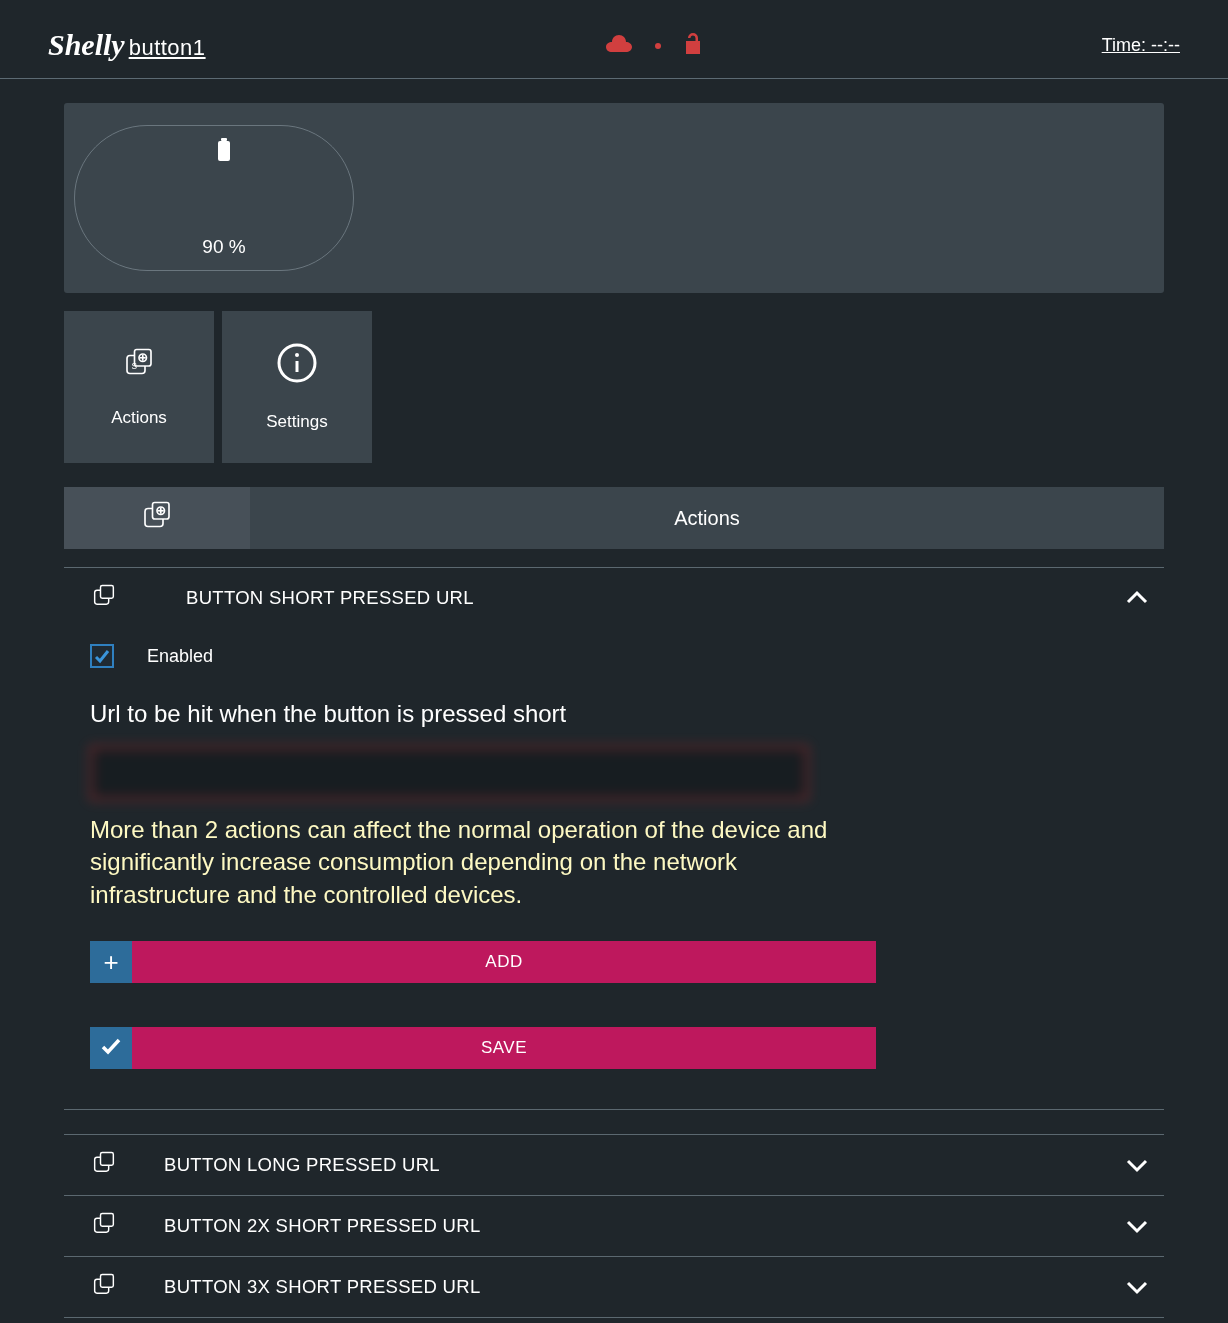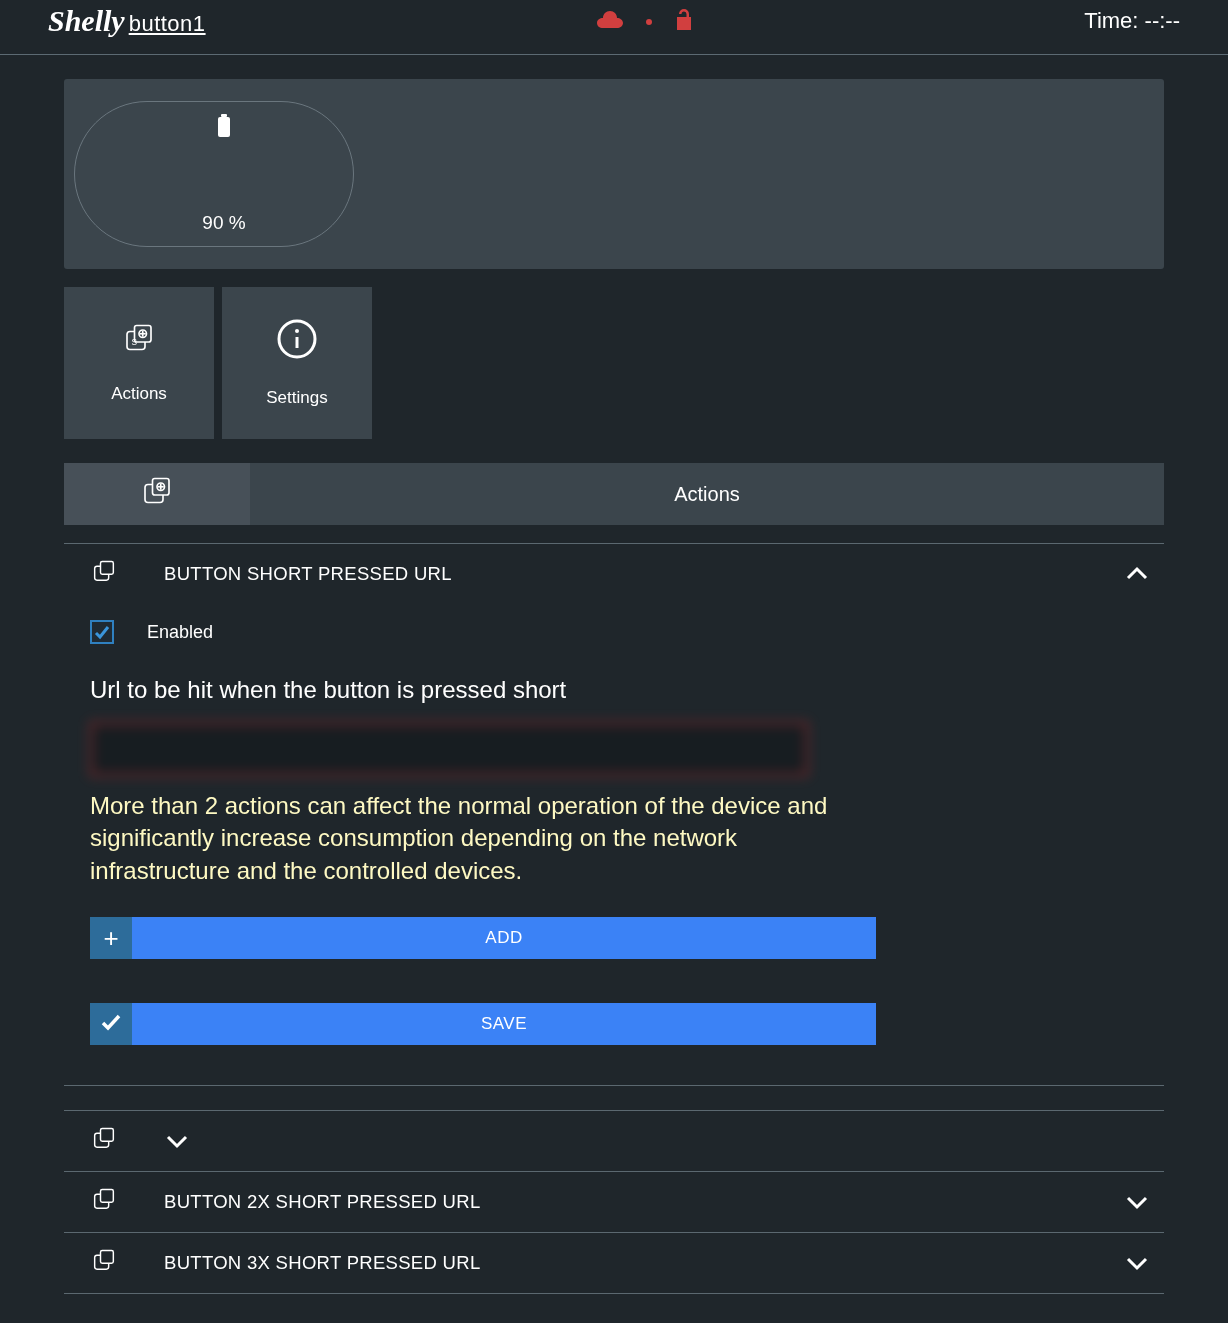--- a/index.html
+++ b/index.html
@@ -7,38 +7,38 @@
     background: #1f262b;
     color: #fff;
     font-family: Arial, Helvetica, sans-serif;
     width: 1228px;
     min-height: 1323px;
   }
   .header {
     display: flex;
     align-items: center;
     justify-content: space-between;
-    padding: 4px 48px 16px 48px;
+    padding: 28px 48px 16px 48px;
     border-bottom: 1px solid #5c6a73;
     gap: 20px;
   }
   .logo {
     font-family: 'Brush Script MT', cursive;
     font-style: italic;
     font-weight: bold;
     font-size: 30px;
     color: #fff;
     display: flex;
     align-items: baseline;
     gap: 4px;
   }
   .logo .thin { font-family: Arial; font-style: normal; font-weight: 300; font-size: 22px; letter-spacing: 0.5px; text-decoration: underline; }
   .header-icons { display: flex; gap: 22px; align-items: center; }
   .header-icons svg { fill: #d13f3f; }
-  .header-time { font-size: 22px; }
+  .header-time { font-size: 18px; text-decoration: underline; }
   .main {
     padding: 24px 64px 100px 64px;
   }
   .status-bar {
     background: #3b454c;
     border-radius: 3px;
     padding: 22px 10px;
     margin-bottom: 18px;
   }
   .battery-pill {
@@ -76,21 +76,21 @@
     font-size: 20px;
   }
   .section {
     border-top: 1px solid #5b6870;
     border-bottom: 1px solid #5b6870;
     margin-top: 18px;
   }
   .sec-header {
     display: flex; align-items: center;
     padding: 14px 14px 14px 26px;
-    gap: 46px;
+    gap: 68px;
     cursor: pointer;
   }
   .sec-header .title { flex: 1; font-size: 18.5px; font-weight: 500; letter-spacing: 0.3px; }
   .sec-body { padding: 6px 0 34px 26px; }
   .check-row { display: flex; align-items: center; gap: 33px; margin: 10px 0 32px 0; }
   .checkbox {
     width: 24px; height: 24px;
     border: 2px solid #2f80c0;
     background: #1f2a33;
     display: flex; align-items: center; justify-content: center;
@@ -108,21 +108,21 @@
   .btn-row { display: flex; width: 786px; margin-bottom: 44px; }
   .btn-icon {
     width: 42px; height: 42px;
     background: #2d6c9a;
     display: flex; align-items: center; justify-content: center;
     font-size: 26px; color: #fff;
     cursor: pointer;
   }
   .btn-main {
     flex: 1; height: 42px;
-    background: #3b82f6;
+    background: #be185d;
     display: flex; align-items: center; justify-content: center;
     font-size: 17px; letter-spacing: 0.5px;
     cursor: pointer;
   }
   .list-items { margin-top: 24px; }
   .list-row {
     display: flex; align-items: center;
     padding: 14px 14px 14px 26px;
     gap: 46px;
     border-top: 1px solid #5b6870;
@@ -270,20 +270,21 @@
   </div>
 
   <div class="list-items">
     <div class="list-row">
       <span class="small-actions-icon">
         <svg viewBox="0 0 48 48" fill="none" stroke="#fff" stroke-width="2.5">
             <rect x="18" y="6" width="22" height="22" rx="3"></rect>
             <path d="M18 14 h-6 a4 4 0 0 0 -4 4 v16 a4 4 0 0 0 4 4 h16 a4 4 0 0 0 4-4 v-6"></path>
           </svg>
       </span>
+      <span class="title">BUTTON LONG PRESSED URL</span>
       <span class="chev">
         <svg width="26" height="26" viewBox="0 0 26 26" fill="none" stroke="#fff" stroke-width="3">
             <polyline points="4,9 13,18 22,9"></polyline>
           </svg>
       </span>
     </div>
     <div class="list-row">
       <span class="small-actions-icon">
         <svg viewBox="0 0 48 48" fill="none" stroke="#fff" stroke-width="2.5">
             <rect x="18" y="6" width="22" height="22" rx="3"></rect>

